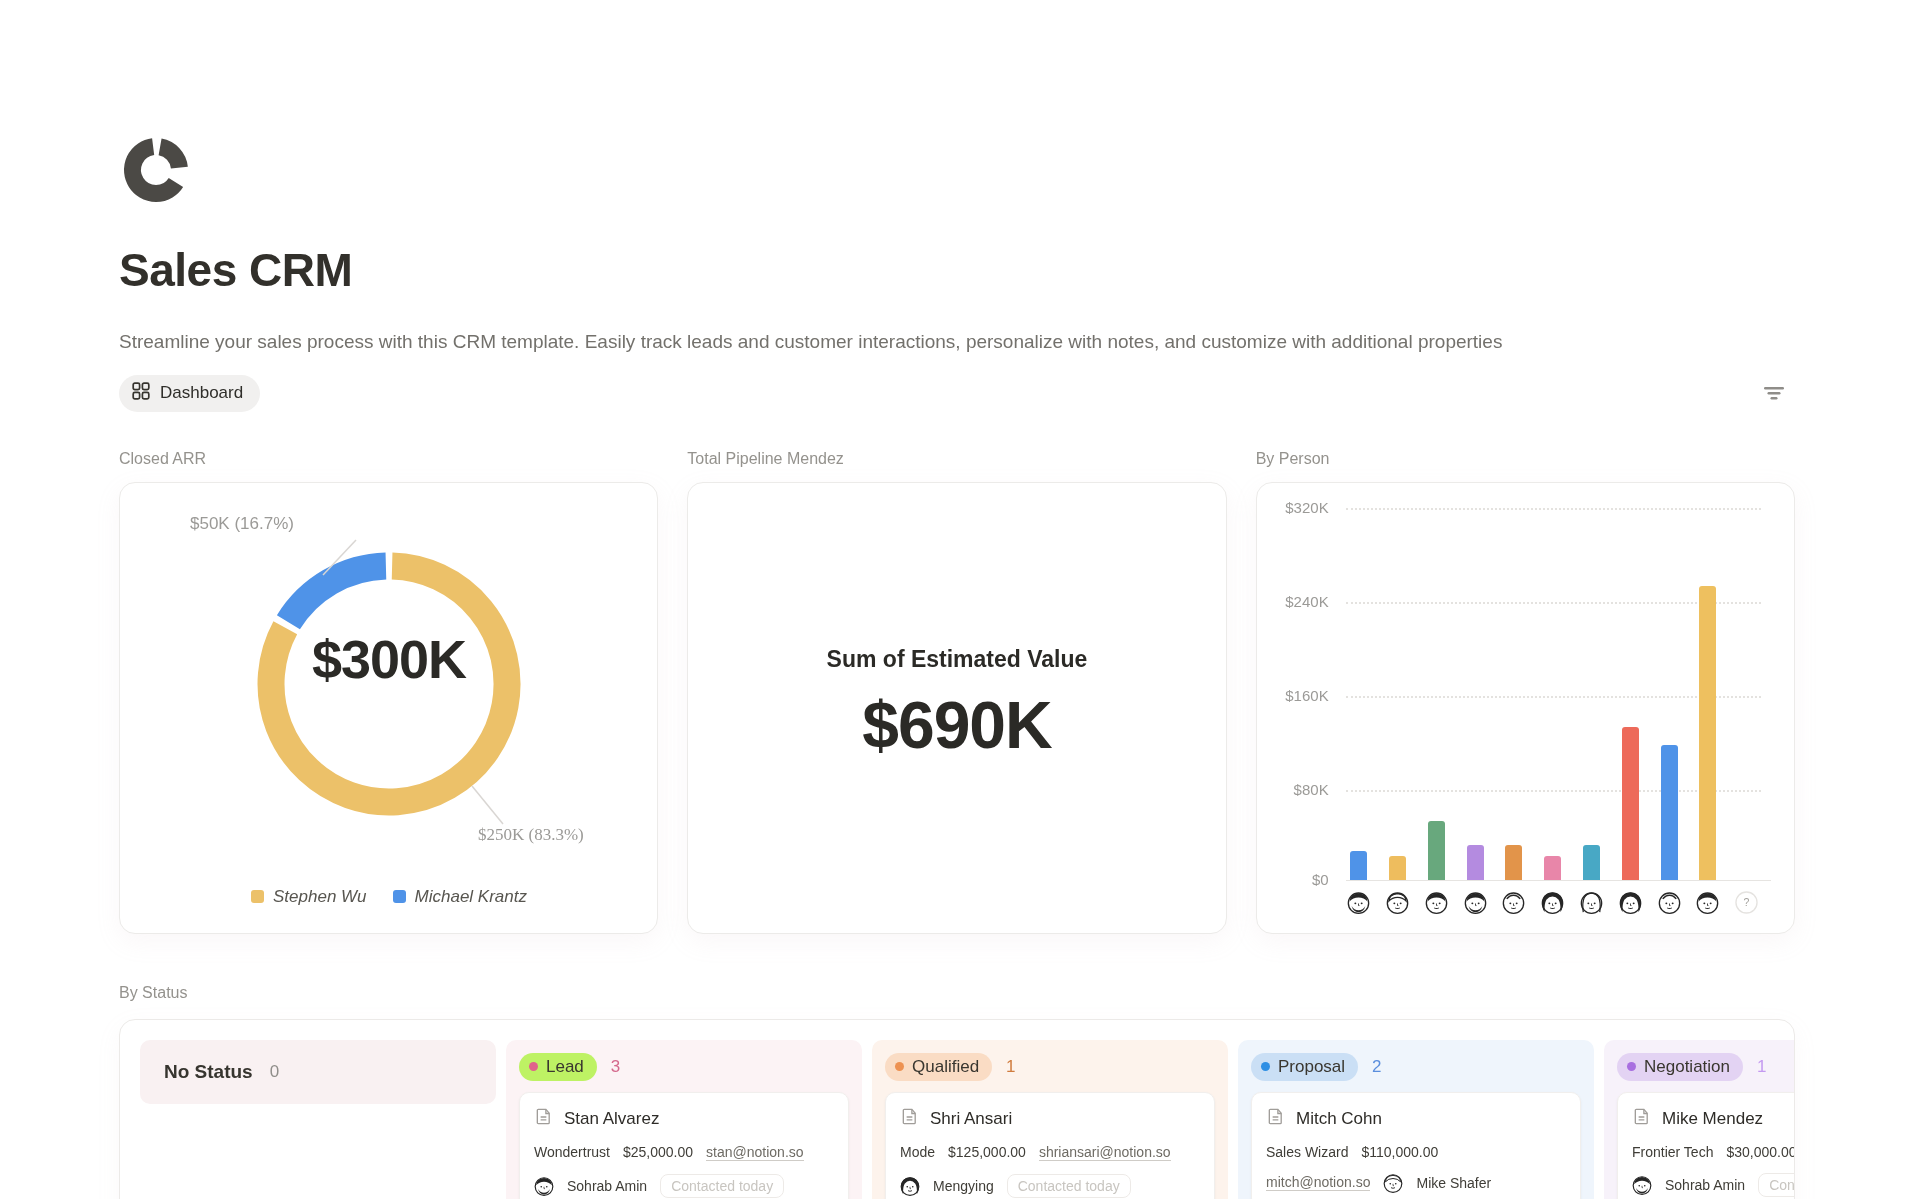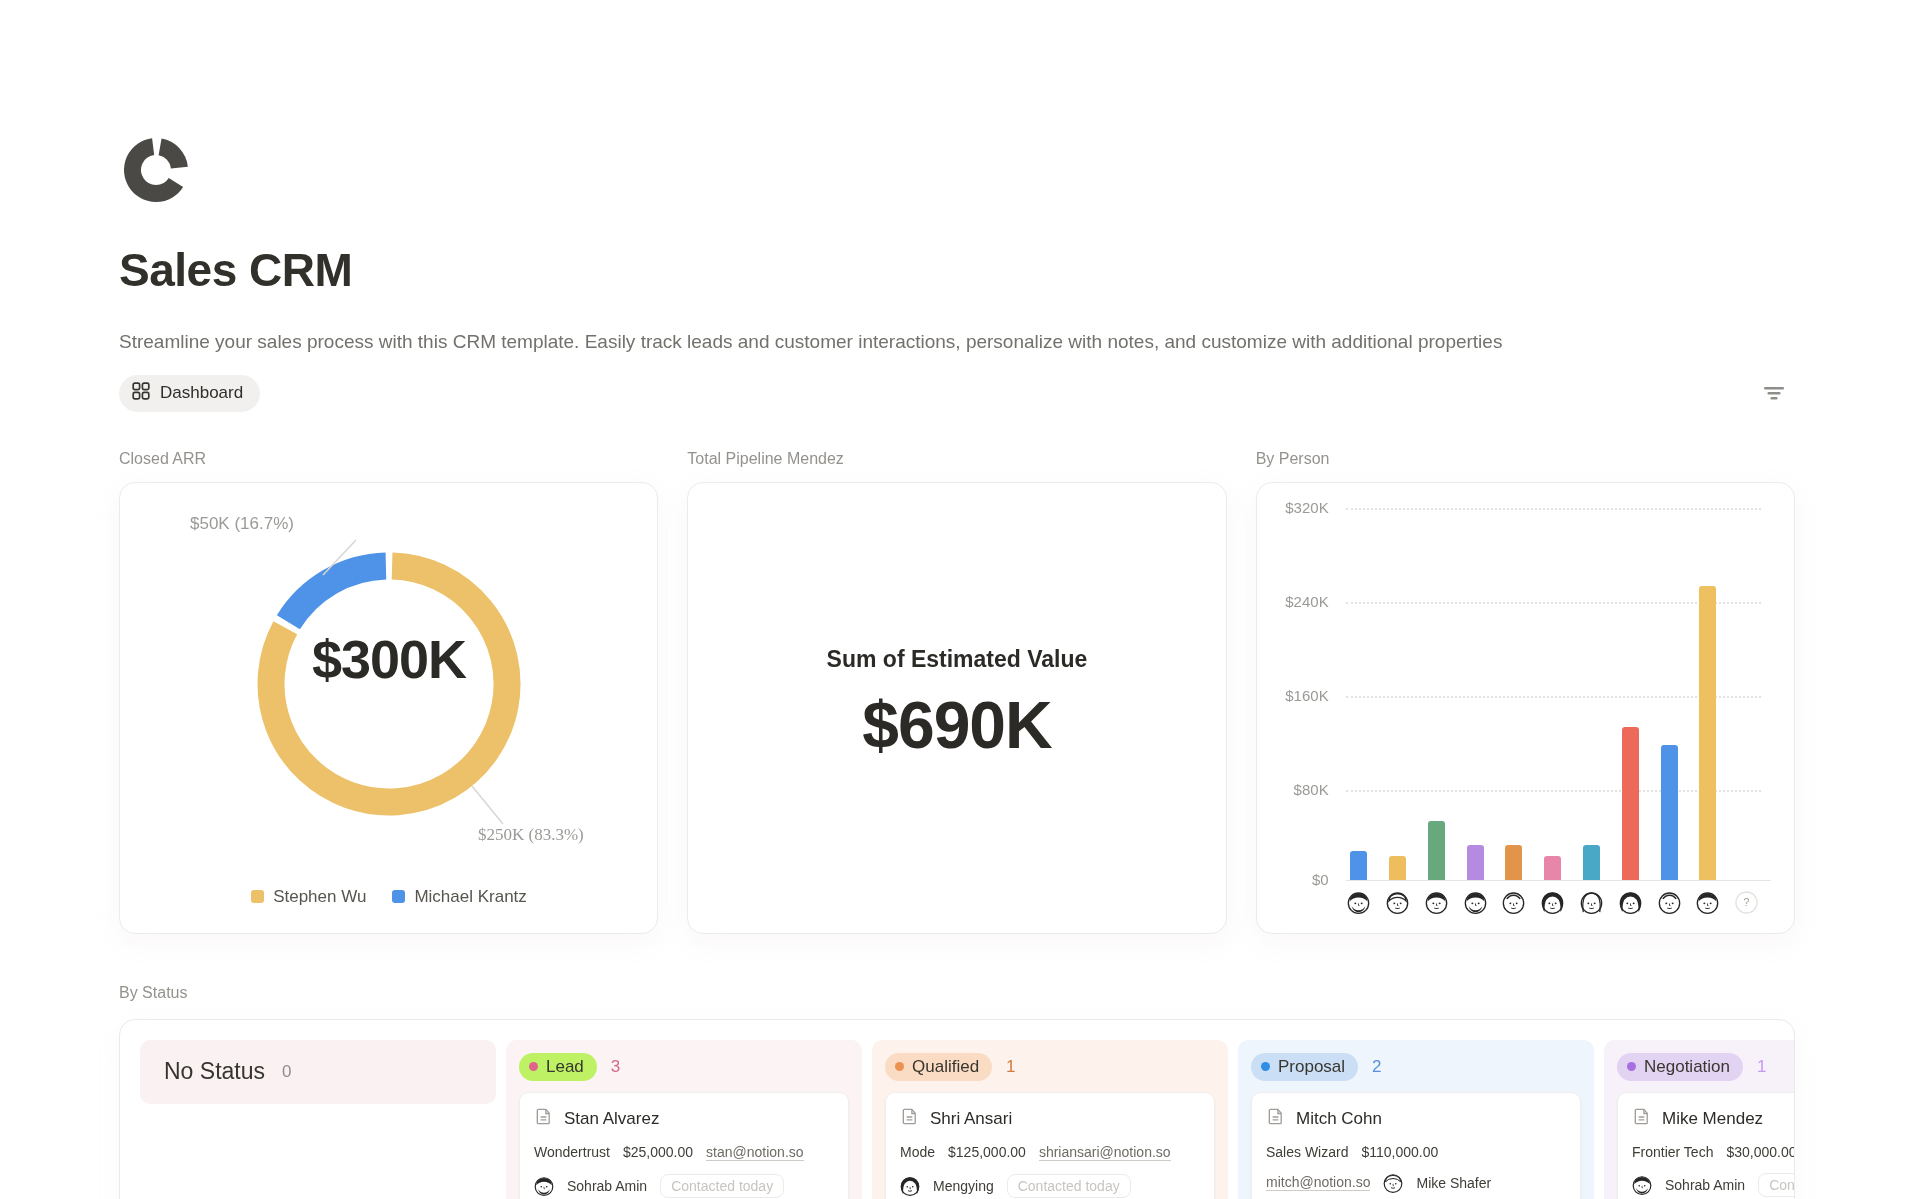--- a/index.html
+++ b/index.html
@@ -23,21 +23,21 @@
 
   
   .donut-svg { position:absolute; left:0; top:0; }
   .donut-center { position:absolute; left:0; top:0; width:538px; text-align:center; pointer-events:none; }
   .donut-value { margin-top:145px; font-size:54px; font-weight:700; color:#2b2a26; letter-spacing:-1px; }
   .donut-sub { margin-top:7px; font-size:20px; color:#9b9a97; }
   .callout { position:absolute; font-size:17px; color:#9b9a97; white-space:nowrap; }
   .callout-small { left:70px; top:31px; }
   .callout-large { left:358px; top:342px;font-family:Liberation Serif, serif; }
   .legend { position:absolute; left:0; bottom:26px; width:538px; display:flex; justify-content:center; gap:26px; }
-  .legend-item { display:inline-flex; align-items:center; gap:9px; font-size:17px; color:#57554f; cursor:pointer; }
+  .legend-item { display:inline-flex; align-items:center; gap:9px; font-size:17px; color:#57554f; cursor:pointer;font-style:italic; }
   .legend-sq { width:13px; height:13px; border-radius:3px; display:inline-block; }
 
   
   .big-label { position:absolute; width:100%; text-align:center; top:163px; font-size:23px; font-weight:700; color:#2b2a26; }
   .big-value { position:absolute; width:100%; text-align:center; top:204px; font-size:66px; font-weight:700; color:#2b2a26; letter-spacing:-1px; }
 
   
   .ytick { position:absolute; left:0; width:72px; text-align:right; font-size:15px; color:#9b9a97; }
   .gline { position:absolute; left:89px; width:415px; border-top:2px dotted #e4e2df; }
   .gbase { position:absolute; left:89px; width:425px; border-top:1.5px solid #e6e4e1; }
@@ -51,21 +51,21 @@
   .board-label { margin-top:50px; font-size:16px; color:#94928d; }
   .kanban { margin-top:17px; width:1676px; height:380px; border:1px solid #eceae8; border-radius:16px;
     padding:20px; overflow:hidden; display:flex; gap:10px; box-shadow:0 8px 24px rgba(210,180,185,0.08); }
   .kcol { flex:0 0 356px; width:356px; border-radius:10px; padding:13px; height:340px; }
   .kcol-plain { height:64px; padding:0 24px; display:flex; align-items:center; gap:17px; }
   .kcol-head { display:flex; align-items:center; gap:14px; margin-bottom:11px; }
   .status-pill { display:inline-flex; align-items:center; gap:8px; border-radius:999px; padding:4px 13px 4px 10px;
     font-size:17px; color:#39362f; }
   .status-dot { width:9px; height:9px; border-radius:50%; display:inline-block; }
   .col-count { font-size:17px; }
-  .plain-name { font-size:23px; color:#37352f; }
+  .plain-name { font-size:19px; color:#37352f;font-weight:bold; }
   .kcard { background:#fff; border:1px solid #f1efed; border-radius:10px; padding:14px; width:330px;
     box-shadow:0 1px 3px rgba(0,0,0,0.05); cursor:pointer; }
   .kcard-row1 { display:flex; align-items:center; gap:11px; font-size:17px; color:#2e2c28; font-weight:500; }
   .kcard-row { margin-top:13px; display:flex; align-items:center; gap:13px; font-size:14px; color:#3f3d37; white-space:nowrap; }
   .kemail { color:#6e6b64; border-bottom:1px solid #cfccc7; }
   .mini-avatar { width:20px; height:20px; flex:0 0 20px; }
   .contact-pill { border:1px solid #edeae7; border-radius:8px; padding:3px 10px; color:#c8c5c0; }
   .pname { color:#3f3d37; }
 </style>
 </head>

